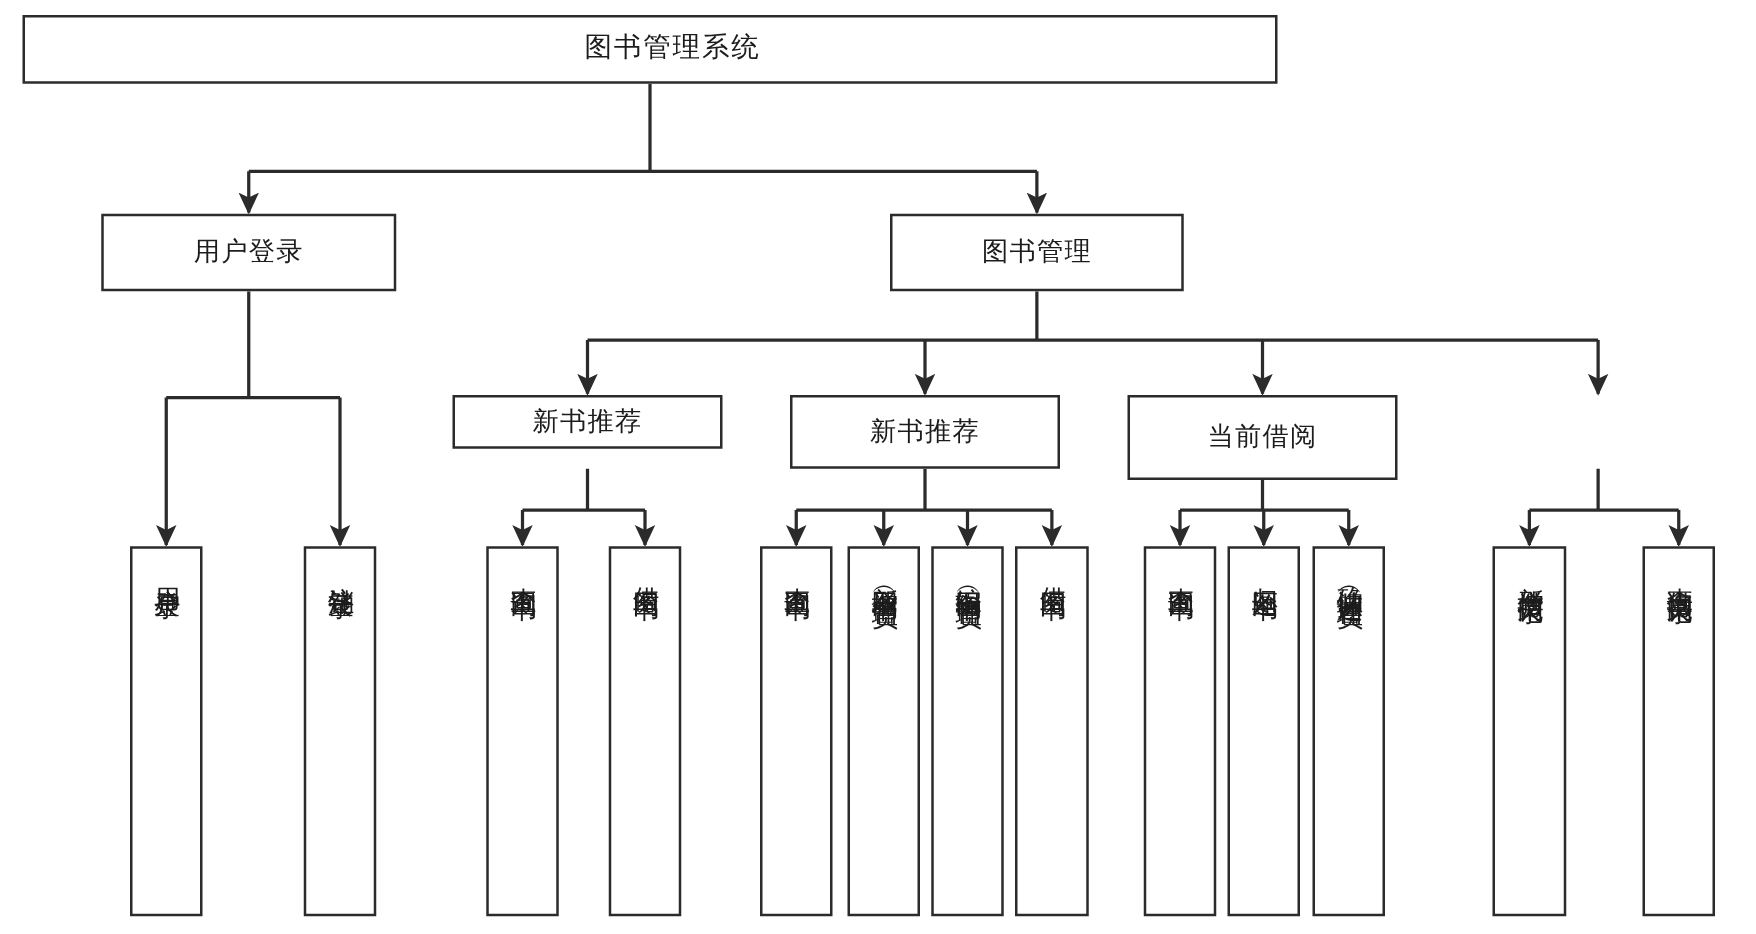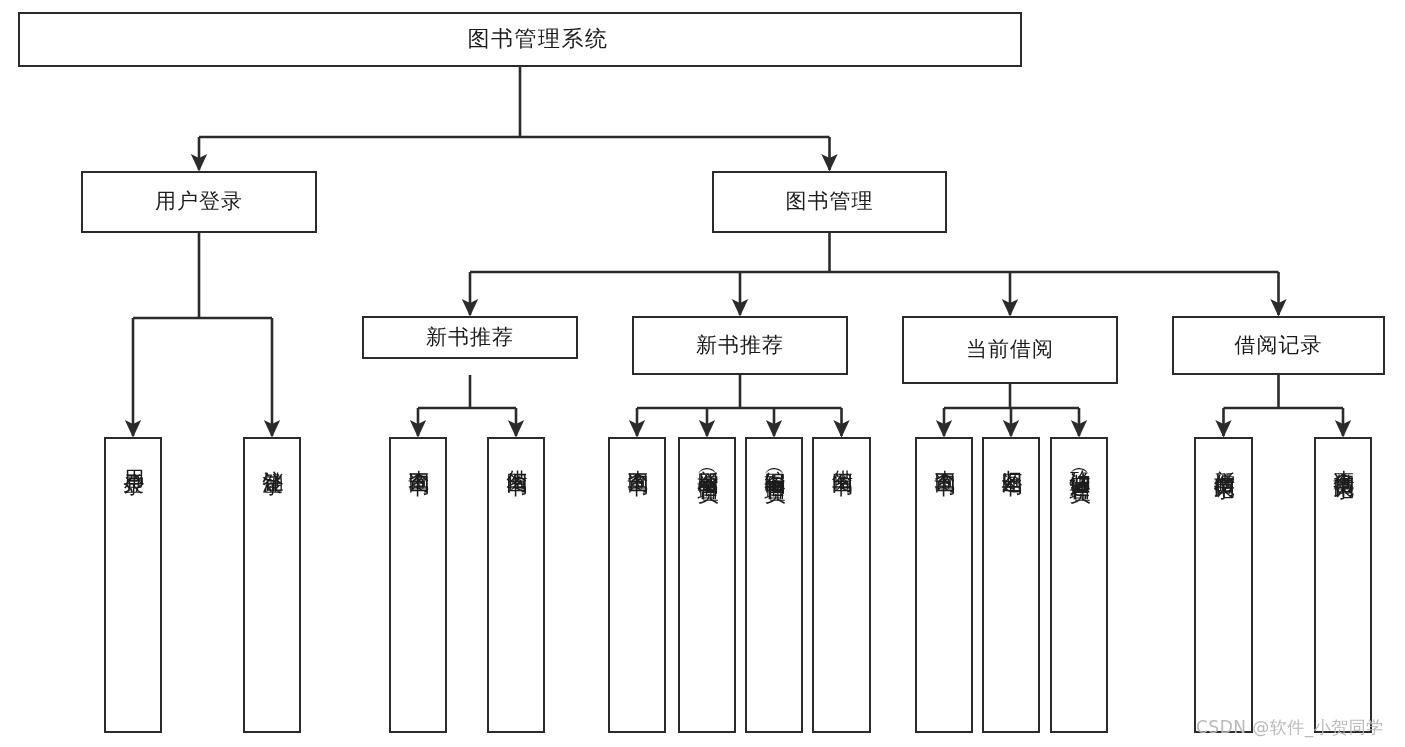--- a/index.html
+++ b/index.html
@@ -116,21 +116,20 @@
   </svg>
 
   <div class="node node-h node-root" id="n-root" style="left: 18px; top: 12px; width: 1004px; height: 55px; padding-left: 36px;">图书管理系统</div>
 
   <div class="node node-h" id="n-user-login" style="left: 81px; top: 171px; width: 236px; height: 62px;">用户登录</div>
   <div class="node node-h" id="n-book-manage" style="left: 712px; top: 171px; width: 235px; height: 62px; text-align: right;">图书管理</div>
 
   <div class="node node-h" id="n-new-book-recommend" style="left: 362px; top: 316px; width: 216px; height: 43px;">新书推荐</div>
   <div class="node node-h" id="n-book-borrow" style="left: 632px; top: 316px; width: 216px; height: 59px;">新书推荐</div>
   <div class="node node-h" id="n-current-borrow" style="left: 902px; top: 316px; width: 216px; height: 68px;">当前借阅</div>
-  <div class="node node-h" id="n-borrow-record" style="left: 1172px; top: 316px; width: 213px; height: 59px;">借阅记录</div>
 
   <div id="leaf-container">
       <div class="node node-v" style="left: 104px; top: 437px; width: 58px; height: 296px;">
         <span class="vlabel">用户登录</span>
       </div>
       <div class="node node-v" style="left: 243px; top: 437px; width: 58px; height: 296px;">
         <span class="vlabel">注销登录</span>
       </div>
       <div class="node node-v" style="left: 389px; top: 437px; width: 58px; height: 296px;">
         <span class="vlabel">查询图书</span>
@@ -160,14 +159,13 @@
         <span class="vlabel">确认归还（管理员）</span>
       </div>
       <div class="node node-v" style="left: 1194px; top: 437px; width: 59px; height: 296px;">
         <span class="vlabel">新增借阅记录</span>
       </div>
       <div class="node node-v" style="left: 1314px; top: 437px; width: 58px; height: 296px;">
         <span class="vlabel">查询借阅记录</span>
       </div>
     </div>
 
-  <div class="watermark" id="wm" style="left: 1196px; top: 716px;">CSDN @软件_小贺同学</div>
 </div>
 
 </body></html>

